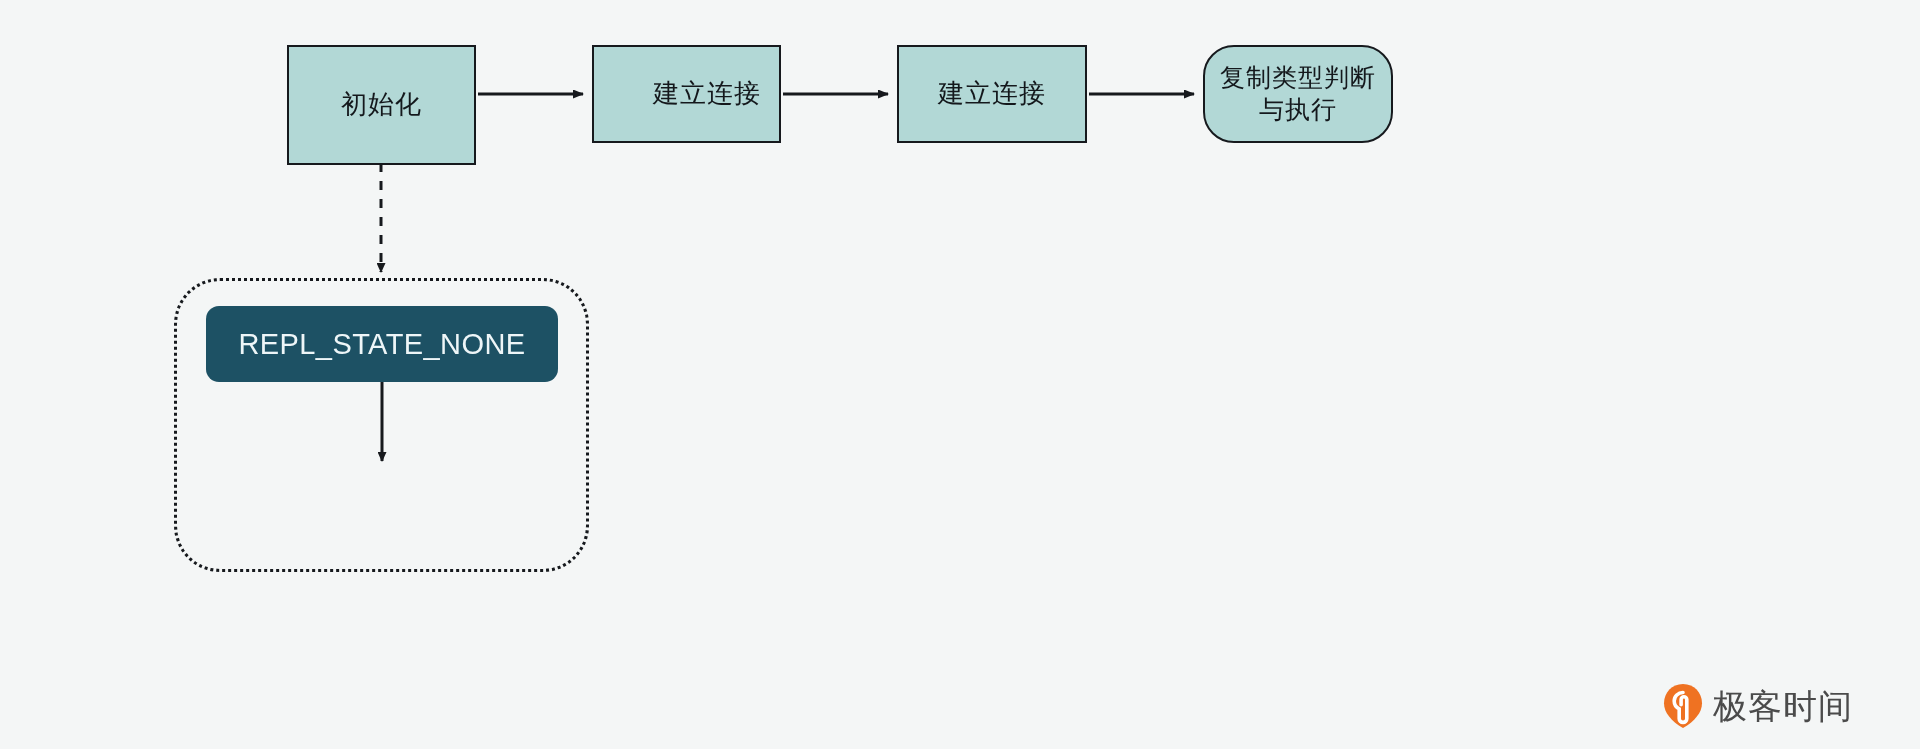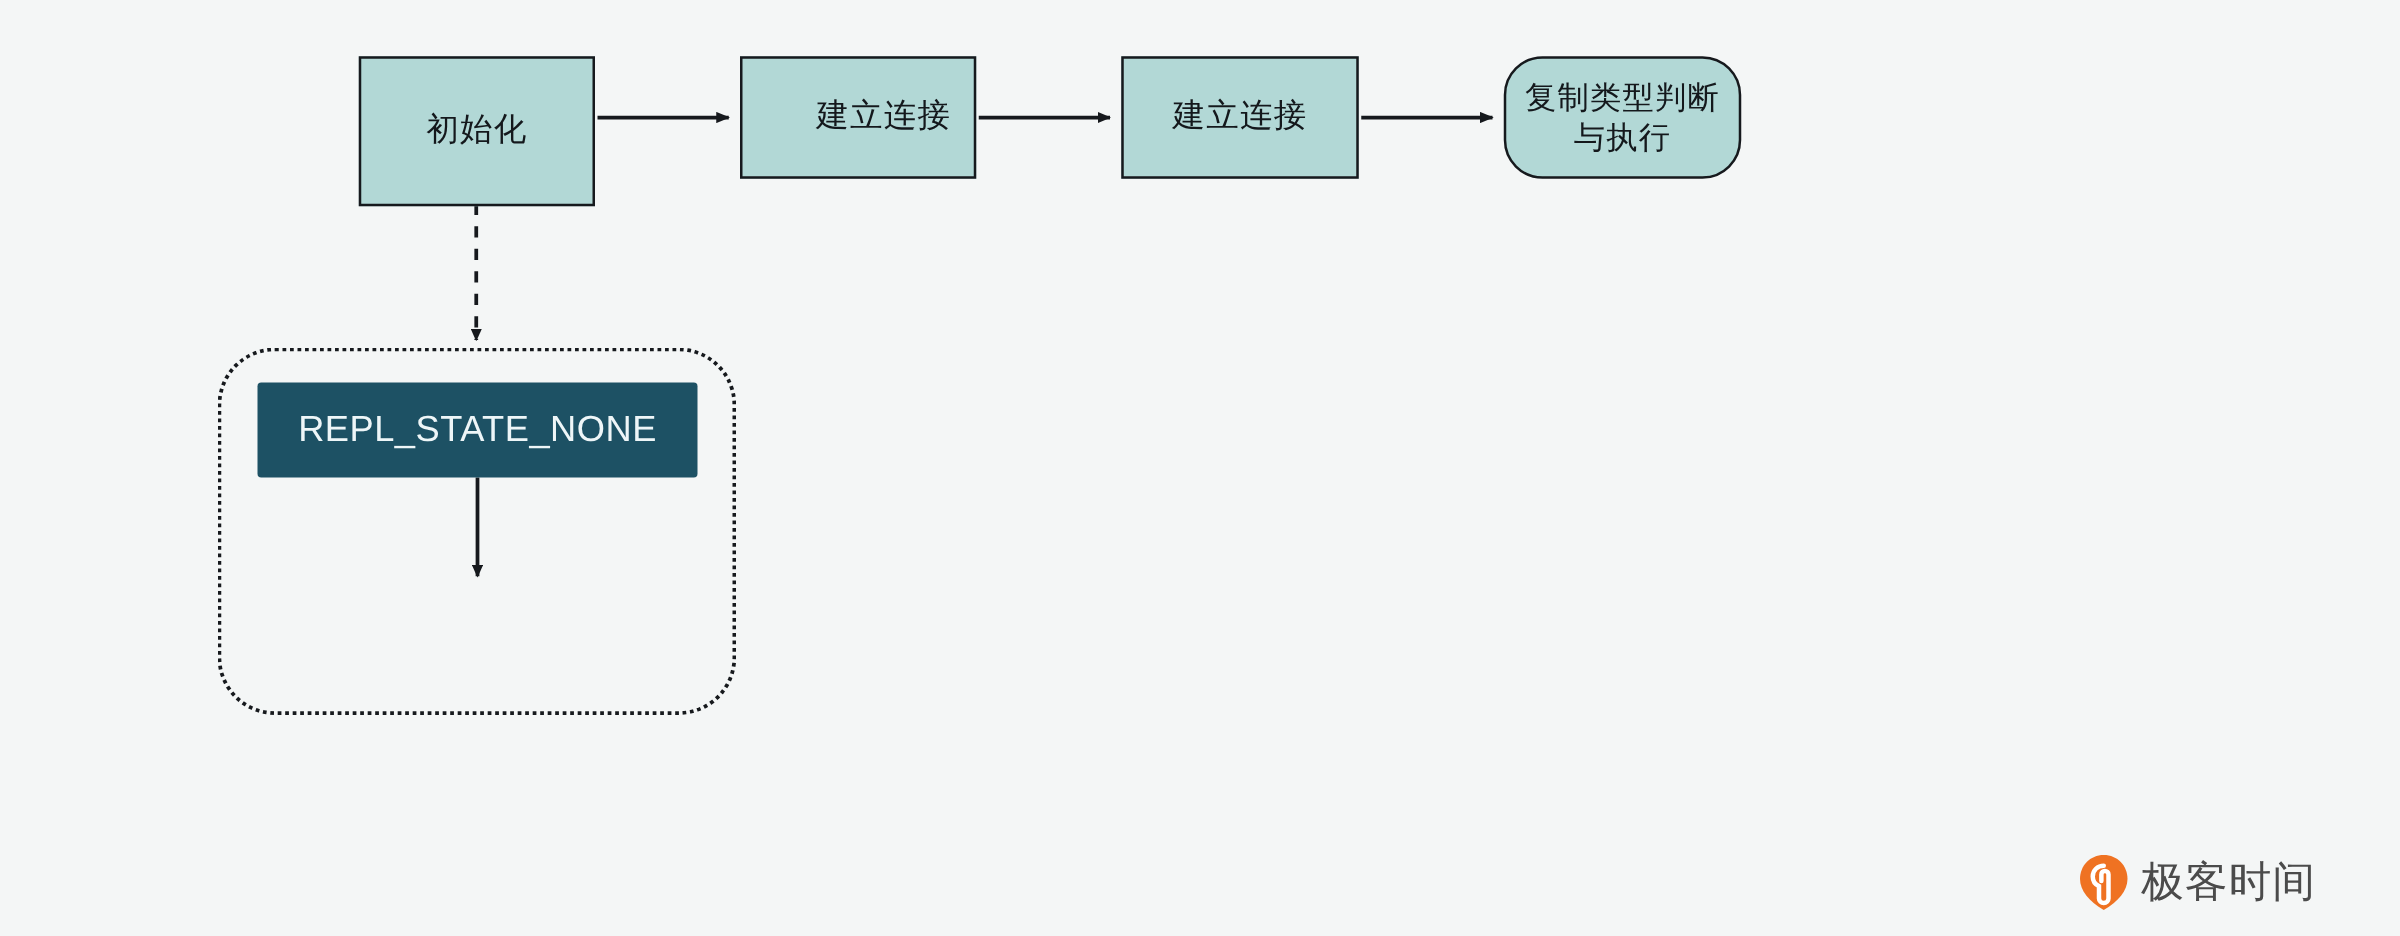--- a/index.html
+++ b/index.html
@@ -61,21 +61,21 @@
     border: 3px dotted #16191d;
     border-radius: 46px;
     background: transparent;
   }
 
   
   .state-box {
     position: absolute;
     box-sizing: border-box;
     background: #1d5164;
-    border-radius: 3px;
+    border-radius: 13px;
     display: flex;
     align-items: center;
     justify-content: center;
     color: #eef6f8;
     font-size: 29px;
     letter-spacing: 0.4px;
     font-family: "Liberation Sans", sans-serif;
     white-space: nowrap;
   }
   #state-0 { left: 206px; top: 306px; width: 352px; height: 76px; }

